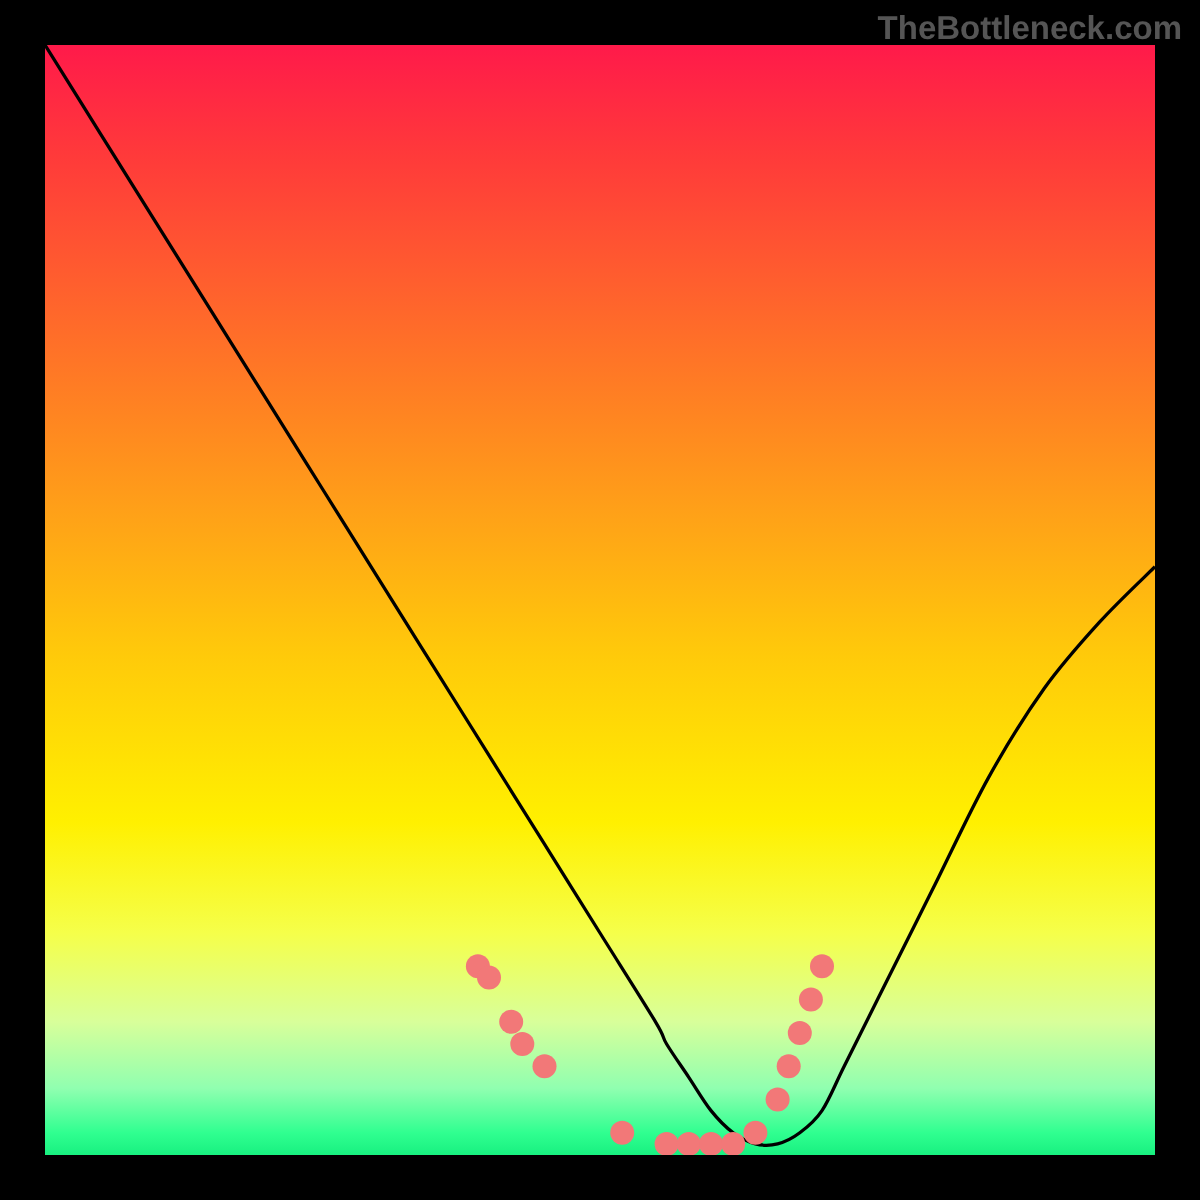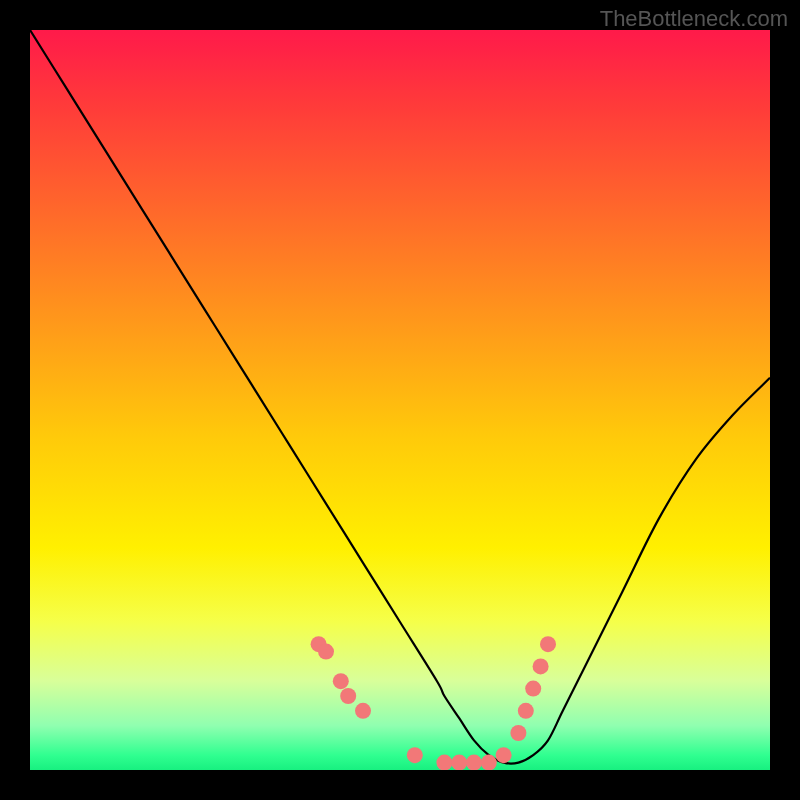--- a/index.html
+++ b/index.html
@@ -10,21 +10,21 @@
     position: relative;
     overflow: hidden;
     font-family: Arial, sans-serif;
   }
   .watermark {
     position: absolute;
     top: 6px;
     right: 12px;
     color: #555;
     font-size: 22px;
-    font-weight: normal;
+    font-weight: bold;
     z-index: 10;
   }
   .plot-area {
     position: absolute;
     left: 30px;
     top: 30px;
     width: 740px;
     height: 740px;
     overflow: hidden;
   }

